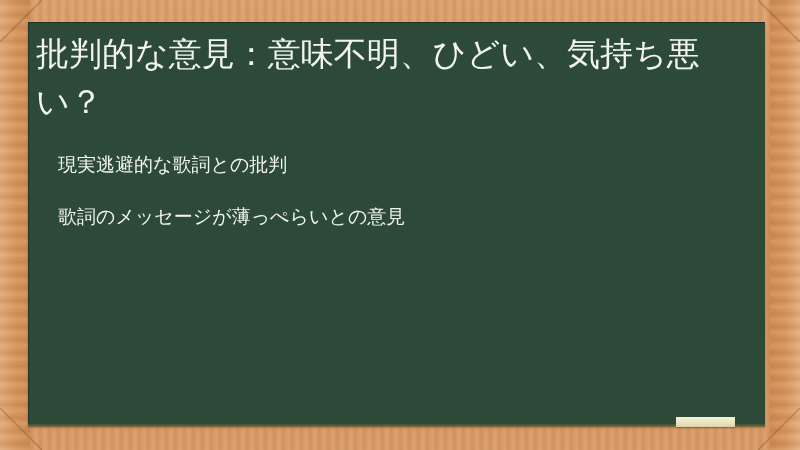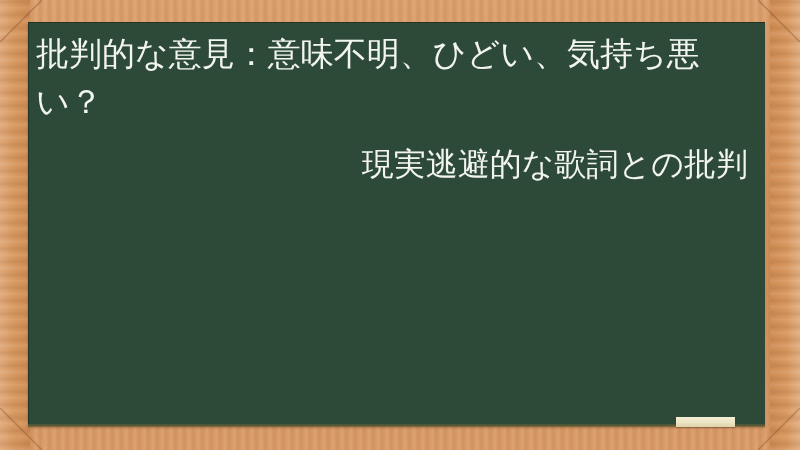--- a/index.html
+++ b/index.html
@@ -134,26 +134,25 @@
     white-space: pre-wrap;
   }
   .bullets {
     position: absolute;
     left: 30px;
     top: 130px;
     width: 690px;
   }
   .bullet {
     color: #f2f4f0;
-    font-size: 32px;
+    font-size: 19px;
     line-height: 25px;
     font-weight: 400;
     margin-bottom: 27px;
     white-space: nowrap;
-    text-align: right;
   }
 </style>
 </head>
 <body>
 
 <div id="screen">
 
   <div class="frame"></div>
   <div class="frame-rail-left"></div>
   <div class="frame-rail-right"></div>
@@ -164,18 +163,19 @@
   <div class="mitre mitre-br"></div>
 
   <div class="board"></div>
   <div class="board-bottom-edge"></div>
 
   <div class="content">
     <div class="title">批判的な意見：意味不明、ひどい、気持ち悪い？</div>
 
     <div class="bullets">
       <div class="bullet">現実逃避的な歌詞との批判</div>
+      <div class="bullet">歌詞のメッセージが薄っぺらいとの意見</div>
     </div>
   </div>
 
   <div class="chalk"></div>
 
 </div>
 
 </body></html>

